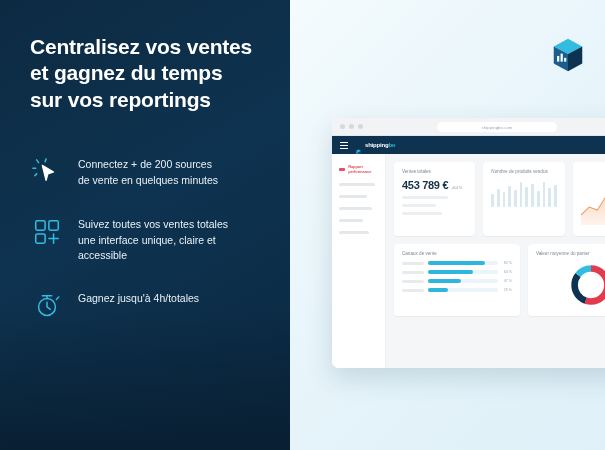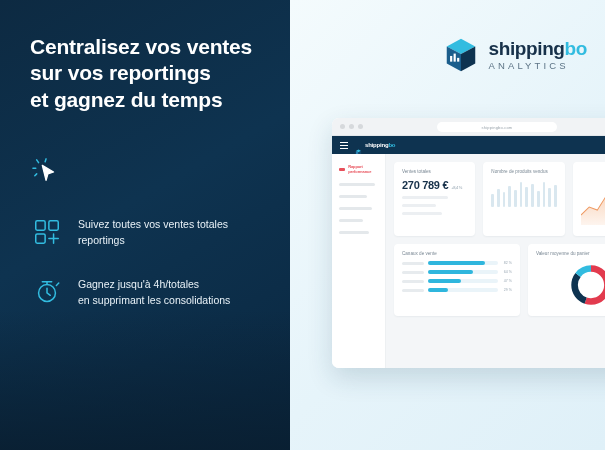--- a/index.html
+++ b/index.html
@@ -175,88 +175,88 @@
 </style>
 </head>
 <body>
 
 <div class="page">
 
   <div class="left">
 
     <div class="headline">
       <span>Centralisez vos ventes</span>
+      <span>et gagnez du temps</span>
       <span>sur vos reportings</span>
-      <span>et gagnez du temps</span>
     </div>
 
     <div class="features">
 
       <div class="feature">
         <div class="feat-icon">
           <svg width="30" height="30" viewBox="0 0 32 32" fill="none" stroke="#32bce0" stroke-width="1.6" stroke-linecap="round">
             <path d="M7 6 L5 3"></path>
               <path d="M14 5 L15 2"></path>
               <path d="M4 12 L1 12"></path>
               <path d="M5 18 L3 20"></path>
             <path d="M11 9 L23 16 L17 18 L15 25 Z" fill="#ffffff" stroke="#ffffff" stroke-width="1.4" stroke-linejoin="round"></path>
           </svg>
         </div>
+        <div class="feat-text">
+          <div>Connectez + de 200 sources</div>
+          <div>de vente en quelques minutes</div>
+        </div>
       </div>
 
       <div class="feature">
         <div class="feat-icon">
           <svg width="30" height="30" viewBox="0 0 32 32" fill="none" stroke="#32bce0" stroke-width="1.6">
             <rect x="4" y="4" width="10" height="10" rx="1.5"></rect>
             <rect x="18" y="4" width="10" height="10" rx="1.5"></rect>
             <rect x="4" y="18" width="10" height="10" rx="1.5"></rect>
             <path d="M23 18 v10 M18 23 h10" stroke-linecap="round"></path>
           </svg>
         </div>
         <div class="feat-text">
           <div>Suivez toutes vos ventes totales</div>
-          <div>reportings</div>
+          <div>une interface unique, claire et</div>
+          <div>accessible</div>
         </div>
       </div>
 
       <div class="feature">
         <div class="feat-icon">
           <svg width="30" height="30" viewBox="0 0 32 32" fill="none" stroke="#32bce0" stroke-width="1.6" stroke-linecap="round">
             <circle cx="16" cy="17" r="9"></circle>
             <path d="M16 12 v5 l3.5 2.5"></path>
             <path d="M11 5 h10"></path>
               <path d="M16 5 v3"></path>
             <path d="M26 9 l2.5 -2.5"></path>
           </svg>
         </div>
         <div class="feat-text">
           <div>Gagnez jusqu'à 4h/totales</div>
-          <div>en supprimant les consolidations</div>
         </div>
       </div>
 
     </div>
   </div>
 
   <div class="right">
 
     <div class="logo-wrap">
       <div class="logo-cube">
         <svg width="38" height="38" viewBox="0 0 40 40">
           <path d="M20 3 L35 11 L20 19 L5 11 Z" fill="#32bce0"></path>
           <path d="M5 11 L20 19 L20 37 L5 29 Z" fill="#1b5e8c"></path>
           <path d="M35 11 L20 19 L20 37 L35 29 Z" fill="#0e3350"></path>
           <rect x="8.5" y="21" width="2.3" height="6" fill="#ffffff"></rect>
           <rect x="12.2" y="18.5" width="2.3" height="8.5" fill="#ffffff"></rect>
           <rect x="15.9" y="23" width="2.3" height="4" fill="#ffffff"></rect>
         </svg>
-      </div>
-      <div class="logo-text-block">
-        <div class="logo-word"><span>shipping</span><span class="bo">bo</span></div>
-        <div class="logo-sub">ANALYTICS</div>
       </div>
     </div>
 
     <div class="browser">
 
       <div class="br-bar">
         <span class="dot r"></span>
         <span class="dot r"></span>
         <span class="dot r"></span>
         <div class="urlbar">shippingbo.com</div>
@@ -293,21 +293,21 @@
           <div class="side-bar" style="width:24px;margin-top:9px"></div>
           <div class="side-bar" style="width:30px;margin-top:9px"></div>
         </div>
 
         <div class="app-main">
 
           <div class="row">
 
             <div class="card">
               <div class="card-title">Ventes totales</div>
-              <div class="kpi"><span>270 789 €</span><small>+8,4 %</small></div>
+              <div class="kpi"><span>453 789 €</span><small>+8,4 %</small></div>
               <div class="skel" style="width:70%"></div>
               <div class="skel" style="width:52%"></div>
               <div class="skel" style="width:61%"></div>
             </div>
 
             <div class="card">
               <div class="card-title">Nombre de produits vendus</div>
               <div class="bars">
                 <i style="height:48%"></i>
                   <i style="height:65%"></i>

